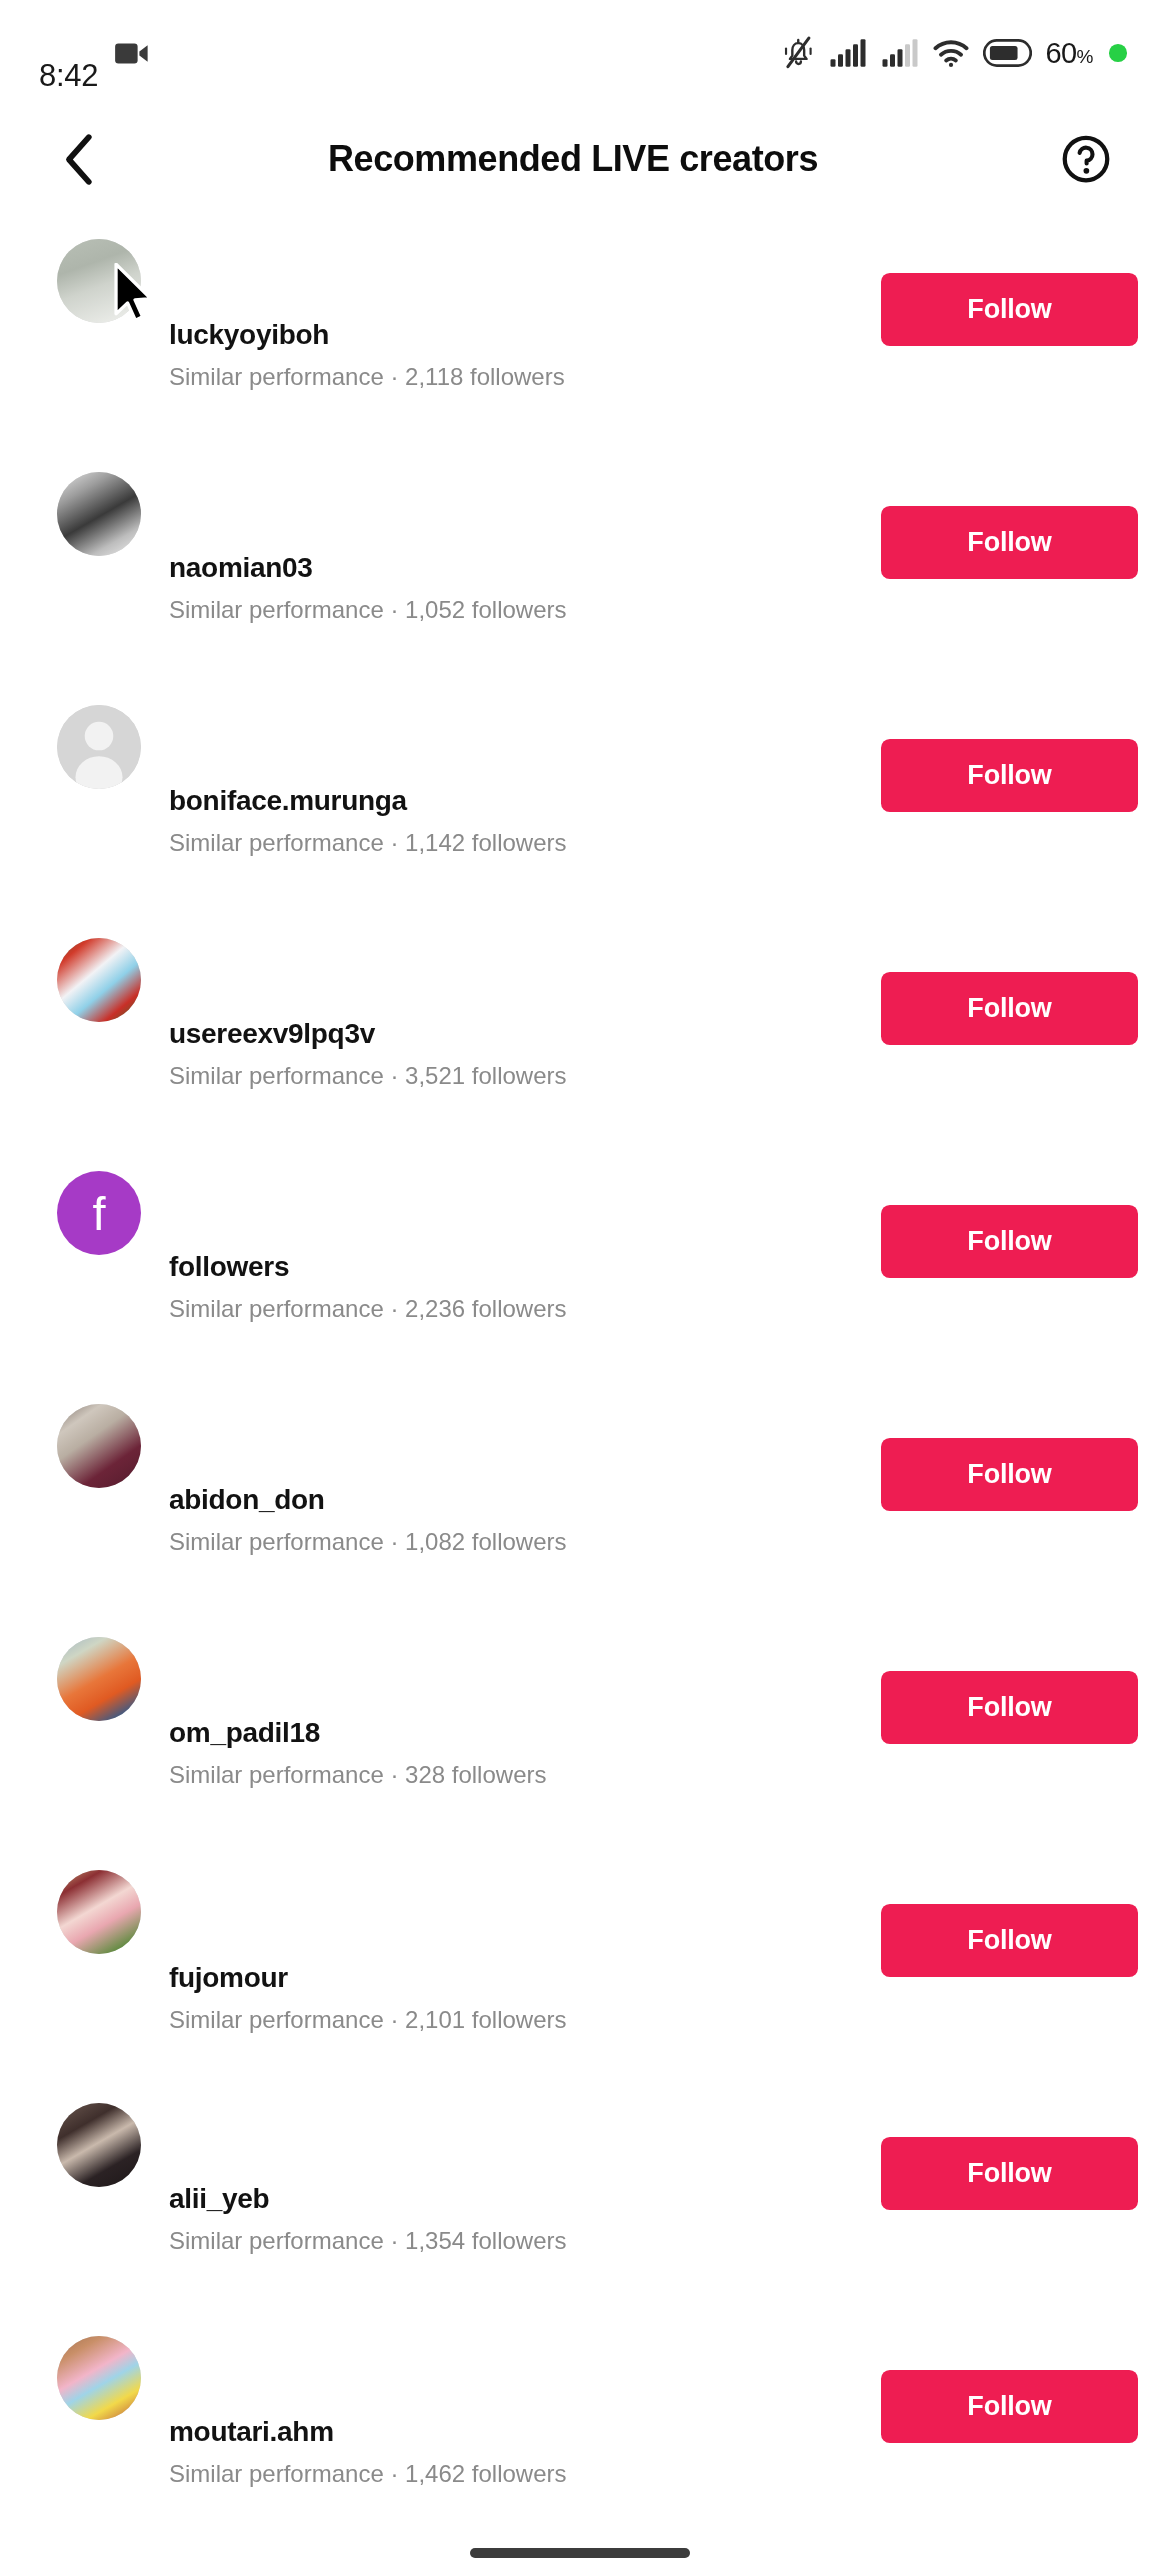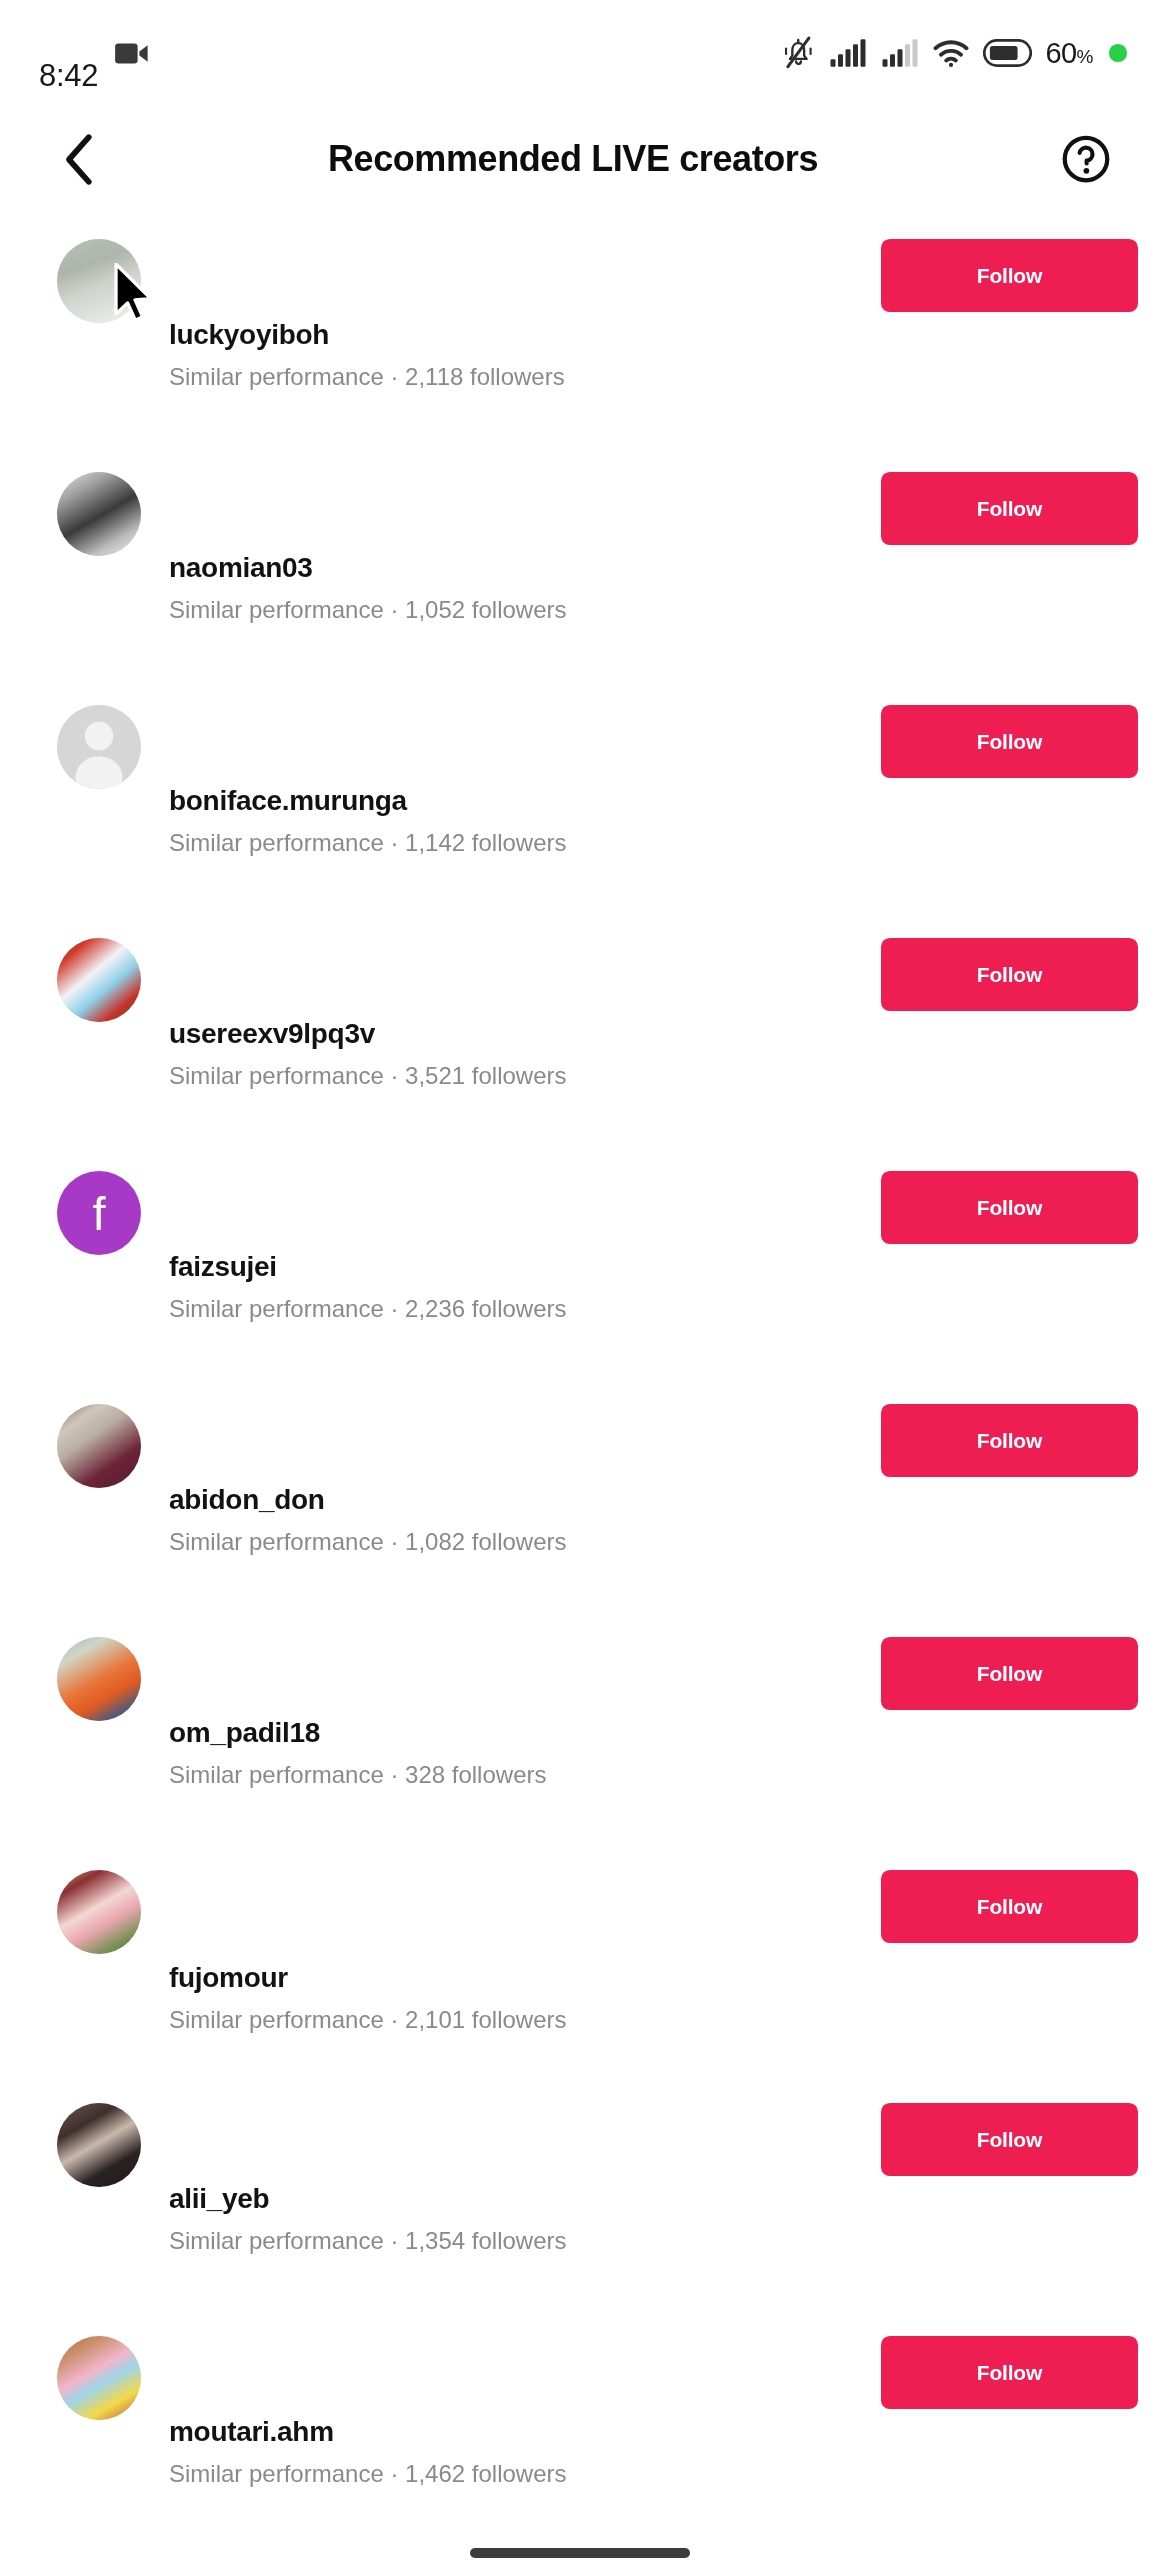--- a/index.html
+++ b/index.html
@@ -71,22 +71,22 @@
   .meta{
     margin-top:11.3px;
     font-size:24px; color:#8a8a8a; font-weight:400;
     line-height:1.30; max-width:434px;
   }
   .follow-btn{
     flex:0 0 auto;
     width:257px; height:73px;
     border-radius:8.8px;
     display:flex; align-items:center; justify-content:center;
-    color:#ffffff; font-size:21px; font-weight:700; letter-spacing:-0.2px;
-    border:none; cursor:pointer;
+    color:#ffffff; font-size:27px; font-weight:700; letter-spacing:-0.2px;
+    border:none; cursor:pointer;margin-top:34px;
   }
 
   
   .cursor-overlay{
     position:absolute;
     left:112px; top:263px;
     width:47px; height:64px;
     pointer-events:none; z-index:50;
   }
 
@@ -228,21 +228,21 @@
         <div class="username" style="color: rgb(18, 18, 18);">usereexv9lpq3v</div>
         <div class="meta" style="color: rgb(138, 138, 138);">Similar performance · 3,521 followers</div>
       </div>
       <button class="follow-btn" style="background: rgb(238, 29, 82); color: rgb(255, 255, 255);">Follow</button>
     </div>
     <div class="creator-row">
       <div class="avatar" style="background: rgb(166, 58, 198);">
         <span class="av-letter">f</span>
       </div>
       <div class="row-text">
-        <div class="username" style="color: rgb(18, 18, 18);">faizsujei</div>
+        <div class="username" style="color: rgb(18, 18, 18);">followers</div>
         <div class="meta" style="color: rgb(138, 138, 138);">Similar performance · 2,236 followers</div>
       </div>
       <button class="follow-btn" style="background: rgb(238, 29, 82); color: rgb(255, 255, 255);">Follow</button>
     </div>
     <div class="creator-row">
       <div class="avatar">
         <div class="av-inner" style="background: linear-gradient(145deg, rgb(125, 112, 104) 0%, rgb(207, 199, 189) 22%, rgb(185, 174, 162) 40%, rgb(108, 36, 56) 70%, rgb(83, 27, 44) 100%);"></div>
       </div>
       <div class="row-text">
         <div class="username" style="color: rgb(18, 18, 18);">abidon_don</div>

